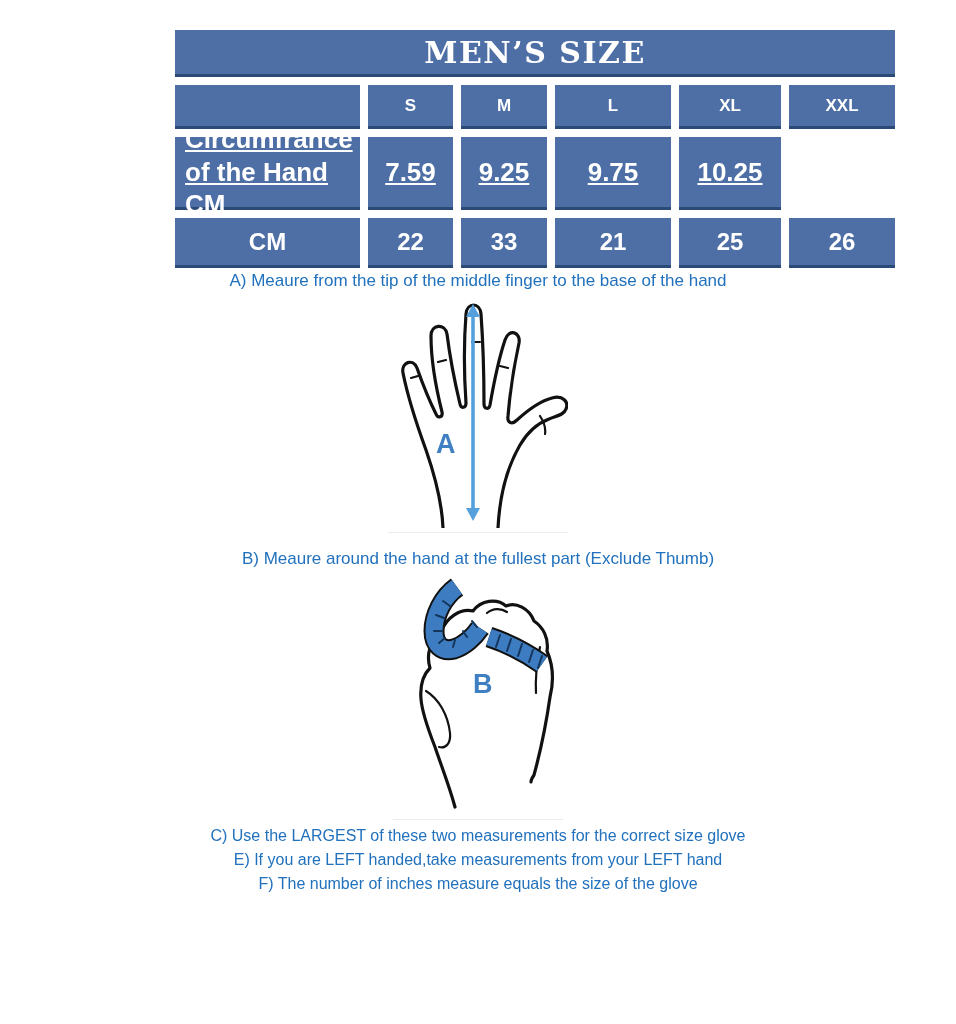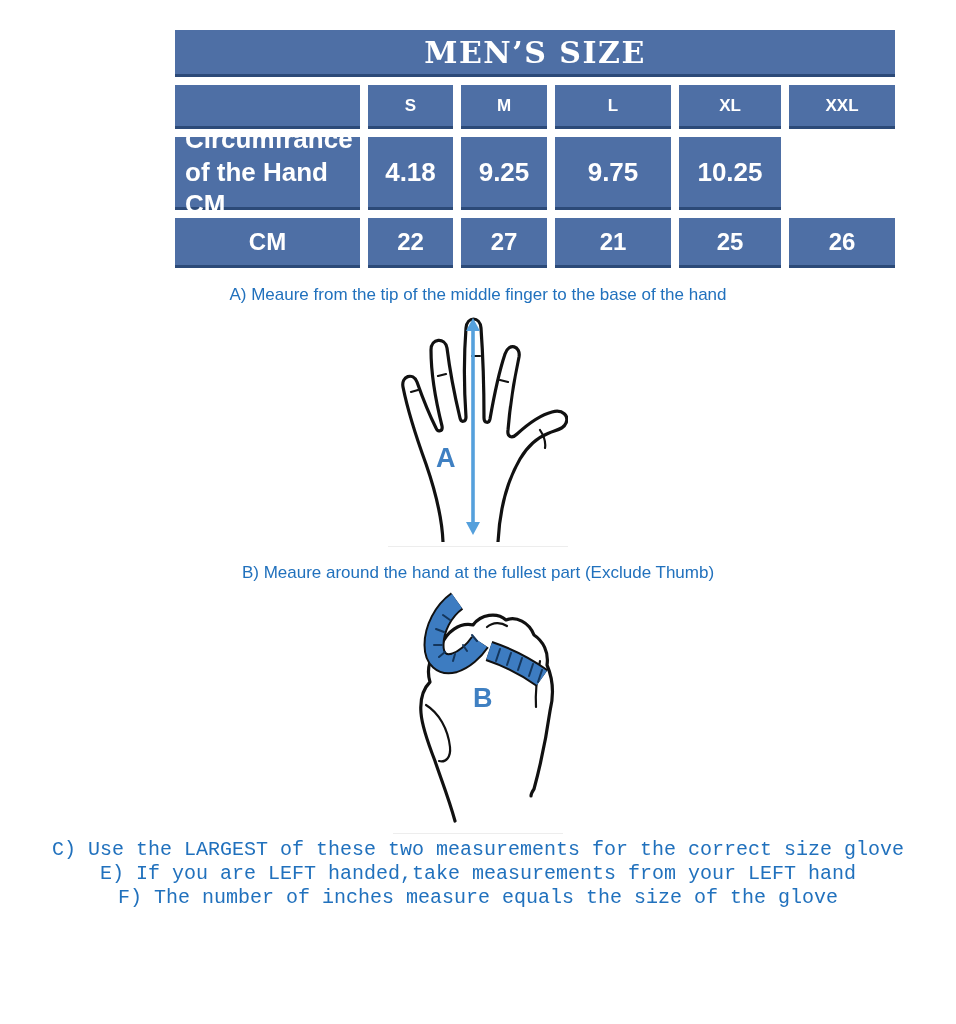--- a/index.html
+++ b/index.html
@@ -30,40 +30,40 @@
     font-size:30px;
     letter-spacing:1.5px;
   }
   .t-grid{
     display:grid;
     grid-template-columns:185px 85px 86px 116px 102px 106px;
     column-gap:8px;
     margin-top:8px;
   }
   .hdr-row .cell{height:44px;font-size:17px;font-weight:bold;}
-  .val-row1 .cell{height:73px;font-size:26px;font-weight:bold;}
+  .val-row1 .cell{height:73px;font-size:26px;font-weight:bold;text-decoration:underline;}
   .val-row2 .cell{height:50px;font-size:24px;font-weight:bold;}
   .row-label{
     font-size:19px;font-weight:normal;
     justify-content:flex-start;text-align:left;
     padding:0 8px 0 10px;line-height:1.25;
   }
   .row-label-center{font-size:19px;font-weight:normal;}
   
   .caption{
     margin:0;text-align:center;
     color:var(--text-blue,#2171bd);
     font-size:17px;line-height:21px;
   }
-  .caption-a{margin-top:16px;}
+  .caption-a{margin-top:2px;}
   .caption-b{margin-top:15px;}
   .notes{margin-top:6px;text-align:center;}
   .notes p{
     margin:4px;color:var(--text-blue,#2171bd);
-    font-size:20px;line-height:20px;font-family:Liberation Mono, monospace;
+    font-size:16px;line-height:20px;
   }
   
   .fig{display:flex;justify-content:center;}
   .fig-hand{margin-top:7px;}
   .fig-fist{margin-top:6px;}
   .fig-box{border-bottom:1px solid #ededed;}
   .ink-stroke{fill:none;stroke:var(--ink,#111);stroke-width:3.2;stroke-linecap:round;stroke-linejoin:round;}
   .ink-fill{fill:#fff;stroke:none;}
   .crease{fill:none;stroke:var(--ink,#111);stroke-width:2.2;stroke-linecap:round;}
   .arrow-line{fill:none;stroke:var(--arrow-blue,#55a0dc);stroke-width:3.6;}
@@ -85,30 +85,30 @@
       <div class="cell"></div>
       <div class="cell">S</div>
       <div class="cell">M</div>
       <div class="cell">L</div>
       <div class="cell">XL</div>
       <div class="cell">XXL</div>
     </div>
 
     <div class="t-grid val-row1">
       <div class="cell row-label">Circumfrance of the Hand CM</div>
-      <div class="cell">4.18</div>
+      <div class="cell">7.59</div>
       <div class="cell">9.25</div>
       <div class="cell">9.75</div>
       <div class="cell">10.25</div>
     </div>
 
     <div class="t-grid val-row2">
       <div class="cell row-label-center">CM</div>
       <div class="cell">22</div>
-      <div class="cell">27</div>
+      <div class="cell">33</div>
       <div class="cell">21</div>
       <div class="cell">25</div>
       <div class="cell">26</div>
     </div>
   </div>
 
   <p class="caption caption-a">A) Meaure from the tip of the middle finger to the base of the hand</p>
 
   <div class="fig fig-hand">
     <div class="fig-box">

